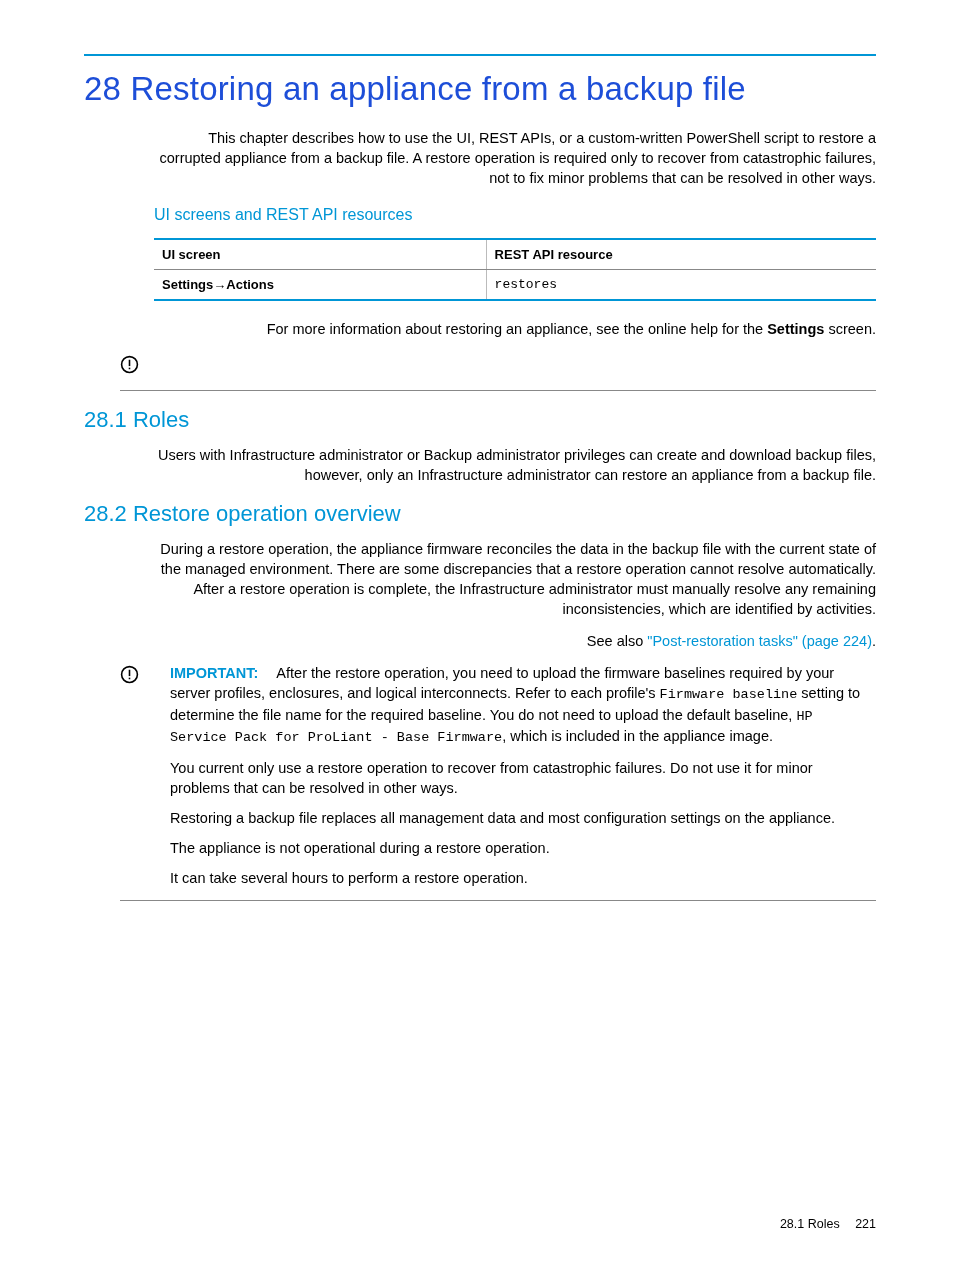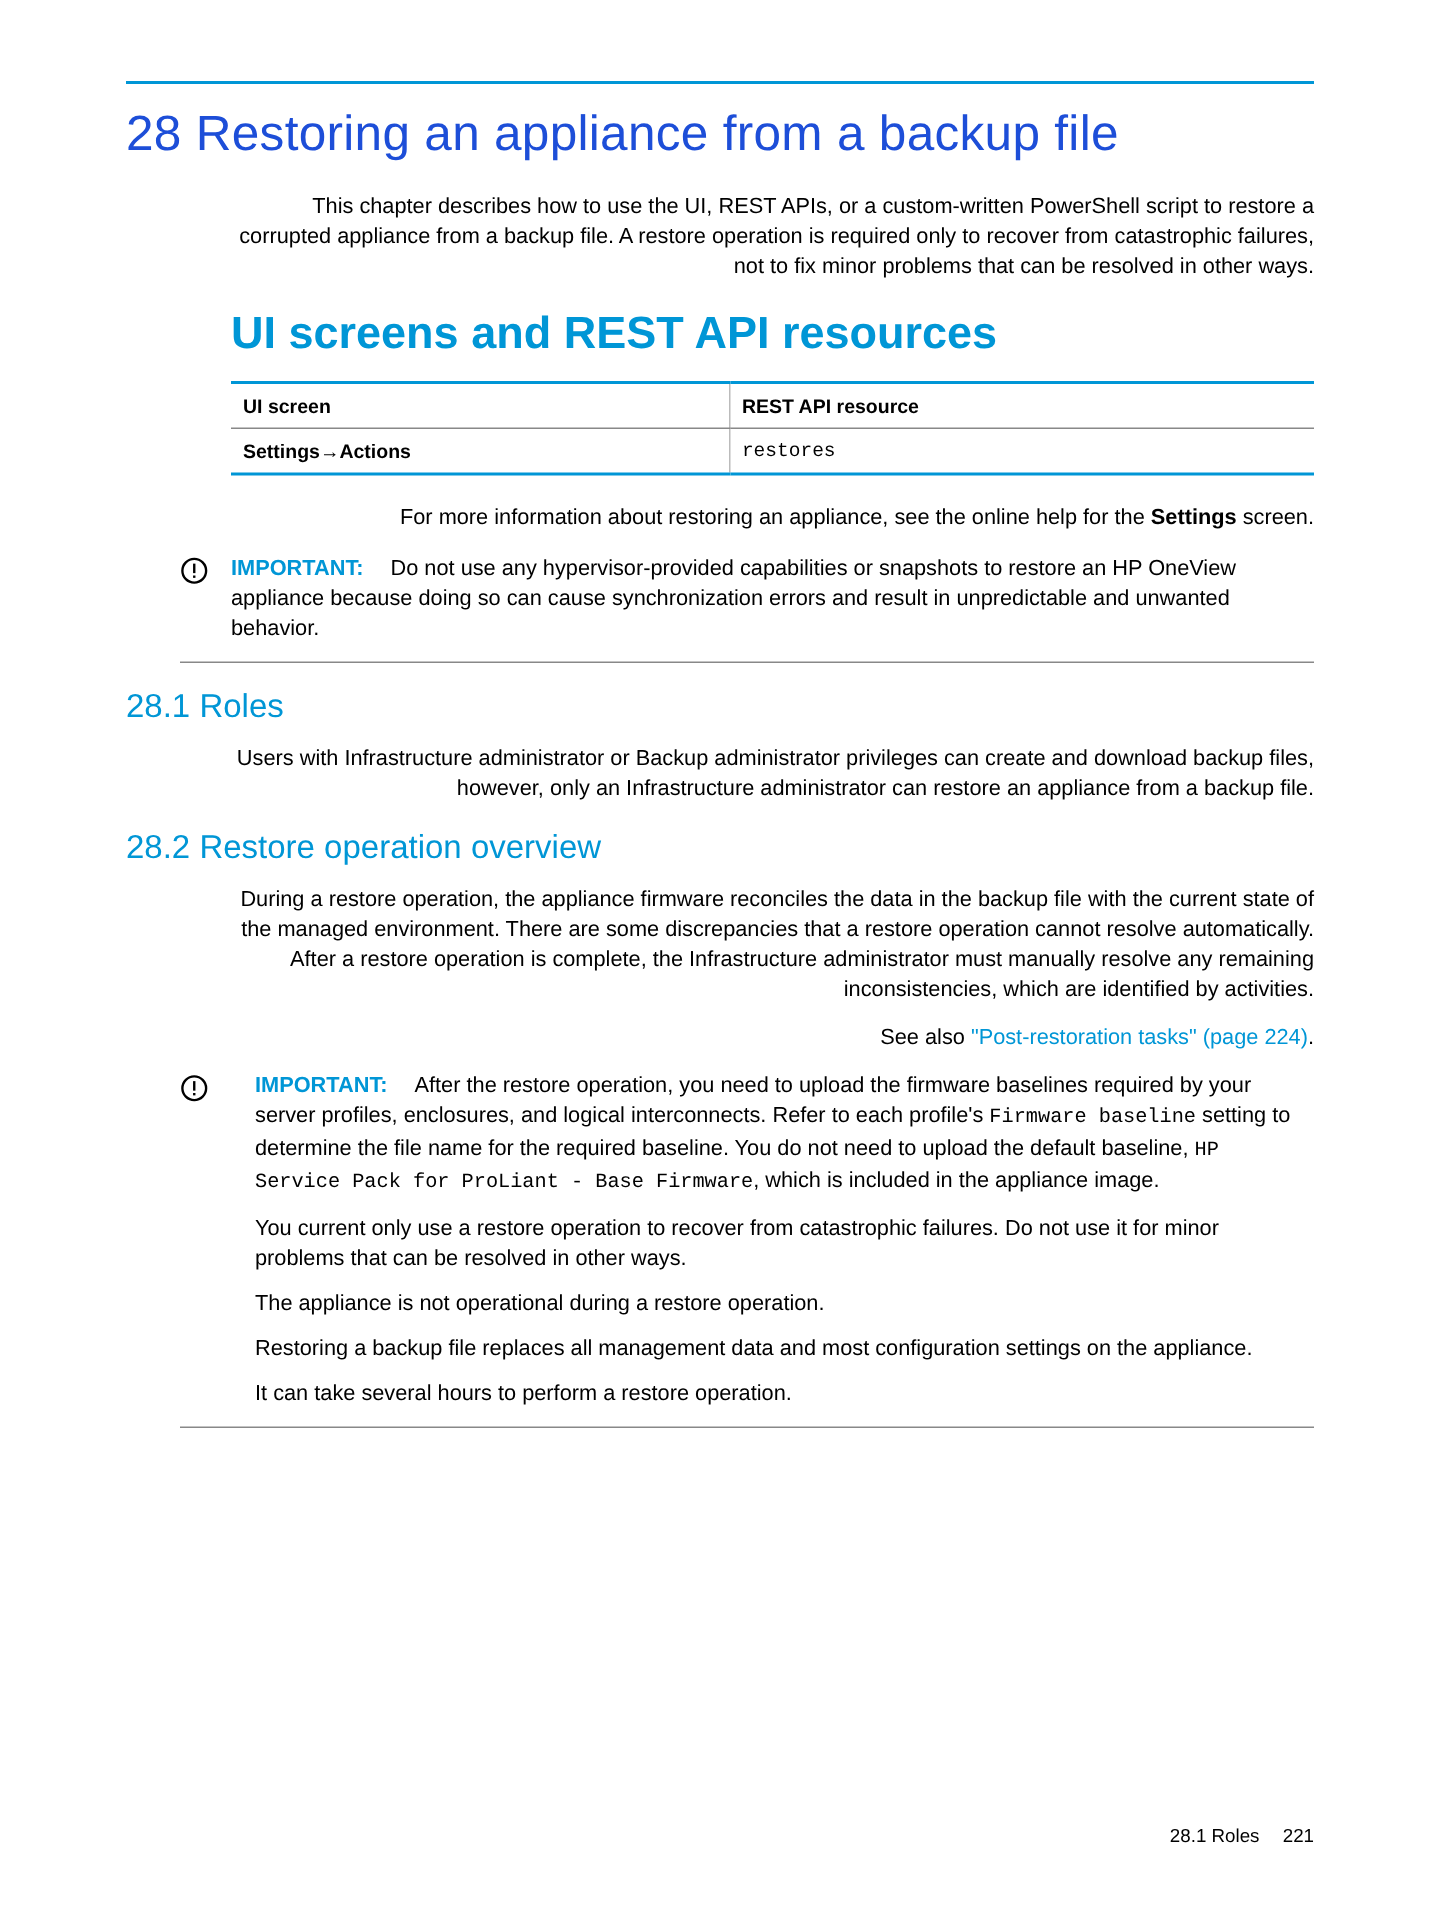--- a/index.html
+++ b/index.html
@@ -29,22 +29,22 @@
     margin-left: 70px;
   }
   p.body {
     font-size: 14.5px;
     line-height: 1.38;
     margin-bottom: 12px;
     color: #000;
     text-align: right;
   }
   h2.sub-heading {
-    font-weight: 700;
-    font-size: 30px;
+    font-weight: 400;
+    font-size: 16px;
     color: #0096d6;
     margin: 18px 0 14px 70px;
   }
   h2.section-heading {
     font-weight: 300;
     font-size: 22px;
     color: #0096d6;
     margin: 16px 0 12px 0;
   }
   table.api-table {
@@ -148,25 +148,20 @@
   </div>
 
   <div class="note-block">
     <div class="note-icon">
       <svg viewBox="0 0 24 24">
           <circle cx="12" cy="12" r="10" fill="none" stroke="#000" stroke-width="2"></circle>
           <rect x="11" y="6" width="2" height="8" fill="#000"></rect>
           <rect x="11" y="16" width="2" height="2" fill="#000"></rect>
         </svg>
     </div>
-    <div class="note-content">
-      <p>
-        <span class="note-label">IMPORTANT:</span><span>Do not use any hypervisor-provided capabilities or snapshots to restore an HP OneView appliance because doing so can cause synchronization errors and result in unpredictable and unwanted behavior.</span>
-      </p>
-    </div>
   </div>
 
   <h2 class="section-heading">28.1 Roles</h2>
   <div class="body-indent">
     <p class="body">Users with Infrastructure administrator or Backup administrator privileges can create and download backup files, however, only an Infrastructure administrator can restore an appliance from a backup file.</p>
   </div>
 
   <h2 class="section-heading">28.2 Restore operation overview</h2>
   <div class="body-indent">
     <p class="body">During a restore operation, the appliance firmware reconciles the data in the backup file with the current state of the managed environment. There are some discrepancies that a restore operation cannot resolve automatically. After a restore operation is complete, the Infrastructure administrator must manually resolve any remaining inconsistencies, which are identified by activities.</p>
@@ -181,22 +176,22 @@
           <circle cx="12" cy="12" r="10" fill="none" stroke="#000" stroke-width="2"></circle>
           <rect x="11" y="6" width="2" height="8" fill="#000"></rect>
           <rect x="11" y="16" width="2" height="2" fill="#000"></rect>
         </svg>
     </div>
     <div class="note-content">
       <p>
         <span class="note-label">IMPORTANT:</span><span>After the restore operation, you need to upload the firmware baselines required by your server profiles, enclosures, and logical interconnects. Refer to each profile's </span><span class="mono">Firmware baseline</span><span> setting to determine the file name for the required baseline. You do not need to upload the default baseline, </span><span class="mono">HP Service Pack for ProLiant - Base Firmware</span><span>, which is included in the appliance image.</span>
       </p>
       <p>You current only use a restore operation to recover from catastrophic failures. Do not use it for minor problems that can be resolved in other ways.</p>
+      <p>Restoring a backup file replaces all management data and most configuration settings on the appliance.</p>
       <p>The appliance is not operational during a restore operation.</p>
-      <p>Restoring a backup file replaces all management data and most configuration settings on the appliance.</p>
       <p>It can take several hours to perform a restore operation.</p>
     </div>
   </div>
 
 </div>
 
 <div class="footer">
   <span>28.1 Roles</span>
   <span class="footer-page">221</span>
 </div>

